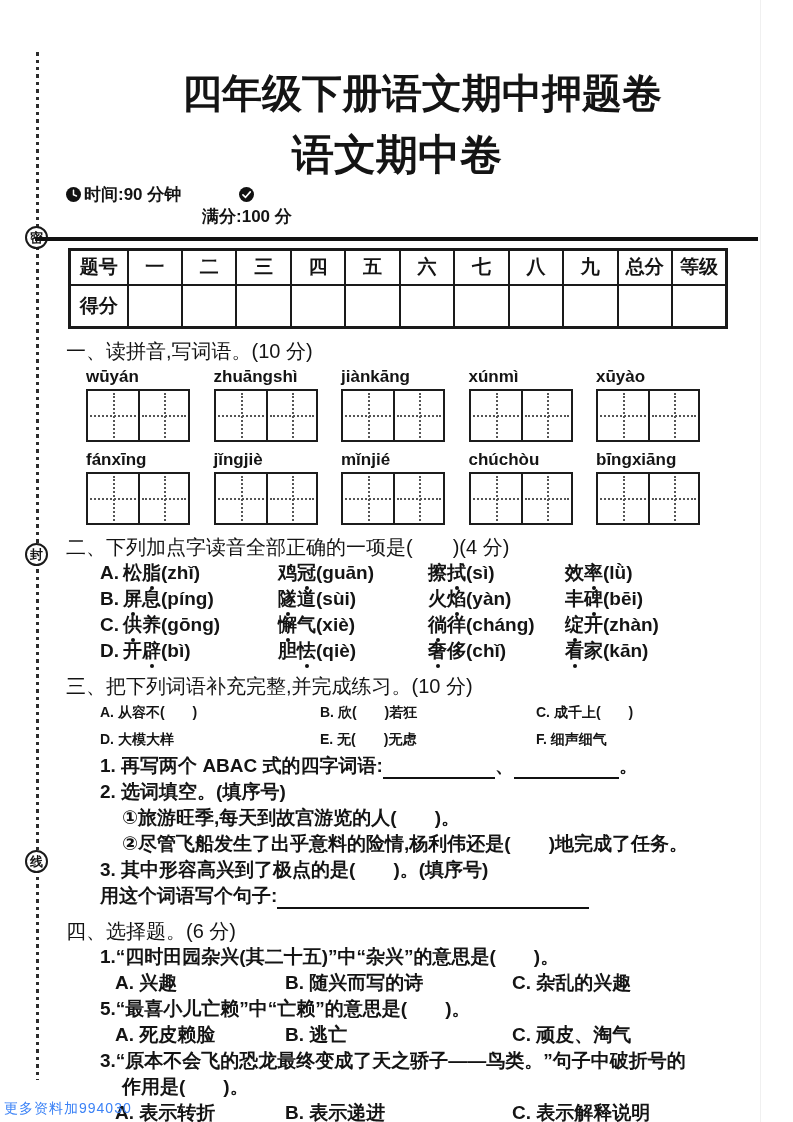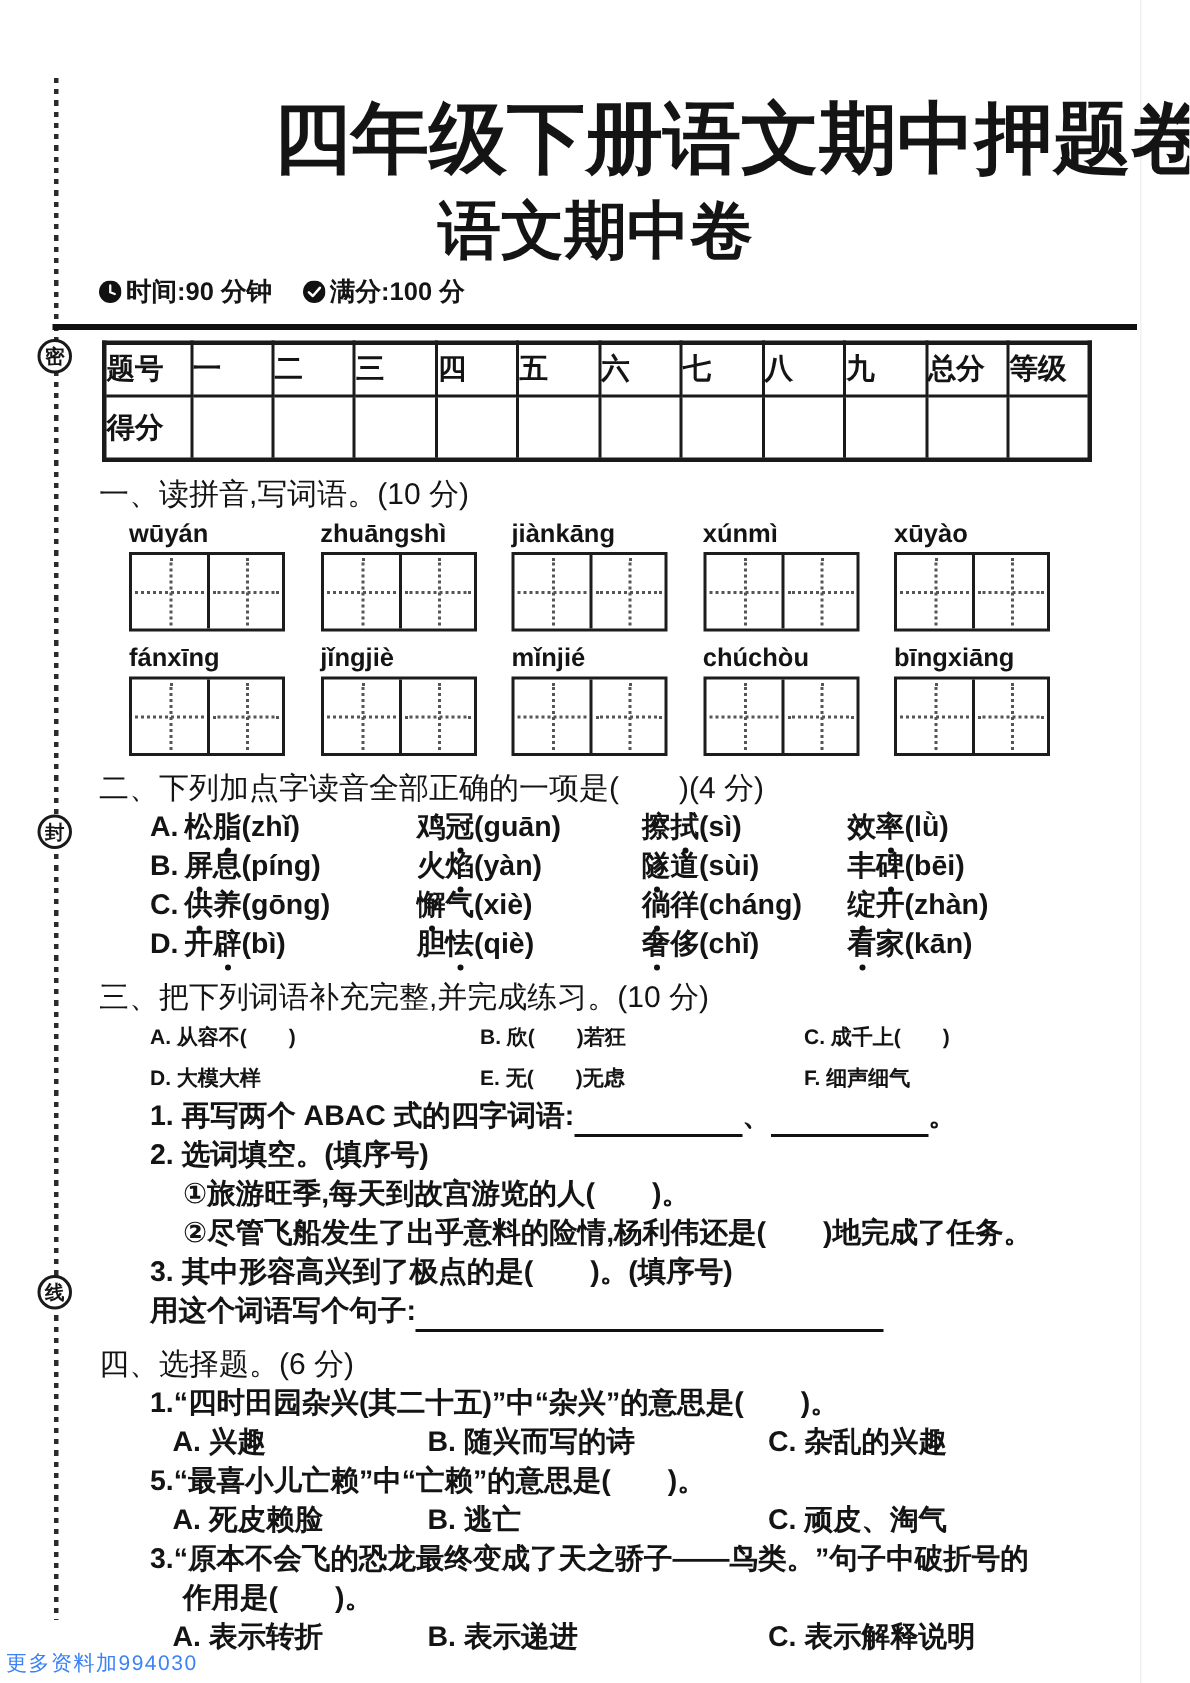--- a/index.html
+++ b/index.html
@@ -15,36 +15,36 @@
     font-size:13px; font-weight:bold; }
   .seal-badge.b1 { top:174px; } .seal-badge.b2 { top:491px; } .seal-badge.b3 { top:798px; }
   .edge-line { position:absolute; right:32px; top:0; height:100%; width:1px; background:#f0f0f0; }
 
   
   .watermark { position:absolute; left:4px; bottom:4px; font-size:14px; color:#3b82f6; letter-spacing:1px; }
 
   
   .content { position:absolute; left:66px; top:70px; width:662px; }
 
-  .title { font-family:"Liberation Serif","DejaVu Serif",serif; font-weight:bold; font-size:52px;
-    line-height:48px; text-align:center; padding-left:116px; white-space:nowrap; }
+  .title { font-family:"Liberation Serif","DejaVu Serif",serif; font-weight:bold; font-size:40px;
+    line-height:48px; text-align:left; padding-left:116px; white-space:nowrap; }
   .subtitle { font-family:"Liberation Serif","DejaVu Serif",serif; font-weight:bold; font-size:42px;
     line-height:50px; text-align:center; margin-top:12px; }
 
   .info-line { margin-top:3px; padding-right:25px; font-size:17px; font-weight:bold; }
   .info-line .chunk { display:inline-flex; align-items:center; gap:3px; }
-  .info-line .chunk + .chunk { margin-left:16px; }
+  .info-line .chunk + .chunk { margin-left:16px;flex-direction:column; }
   .info-line svg { vertical-align:middle; }
 
   .top-rule { margin-top:9px; margin-left:-31px; width:723px; height:3.5px; background:#111; }
 
   
   .score-table { margin-top:7px; margin-left:2px; width:660px; border-collapse:collapse;
     table-layout:fixed; border:3px solid #1a1a1a; }
-  .score-table td { border:2.2px solid #1a1a1a; font-weight:bold; font-size:19px; }
+  .score-table td { border:2.2px solid #1a1a1a; text-align:center; font-weight:bold; font-size:19px; }
   .score-table col.c0 { width:58px; }
   .score-table tr.hdr td { height:36px; }
   .score-table tr.scr td { height:42px; }
 
   
   h3.sec { margin-top:10px; font-size:20px; font-weight:normal; line-height:25px; white-space:nowrap; }
 
   
   .pin-row { display:flex; justify-content:space-between; padding-left:20px; padding-right:28px; margin-top:2px; }
   .pin-row.second { margin-top:7px; }
@@ -281,22 +281,22 @@
 
       <div class="opt-row">
         <span><span class="opt-label">A.</span><span>松</span><span class="emph">脂</span><span></span><span>(zhǐ)</span></span>
         <span><span>鸡</span><span class="emph">冠</span><span></span><span>(guān)</span></span>
         <span><span>擦</span><span class="emph">拭</span><span></span><span>(sì)</span></span>
         <span><span>效</span><span class="emph">率</span><span></span><span>(lǜ)</span></span>
       </div>
 
       <div class="opt-row">
         <span><span class="opt-label">B.</span><span></span><span class="emph">屏</span><span>息</span><span>(píng)</span></span>
+        <span><span></span><span class="emph">隧</span><span>道</span><span>(sùi)</span></span>
         <span><span>火</span><span class="emph">焰</span><span></span><span>(yàn)</span></span>
-        <span><span></span><span class="emph">隧</span><span>道</span><span>(sùi)</span></span>
         <span><span>丰</span><span class="emph">碑</span><span></span><span>(bēi)</span></span>
       </div>
 
       <div class="opt-row">
         <span><span class="opt-label">C.</span><span></span><span class="emph">供</span><span>养</span><span>(gōng)</span></span>
         <span><span></span><span class="emph">懈</span><span>气</span><span>(xiè)</span></span>
         <span><span></span><span class="emph">徜</span><span>徉</span><span>(cháng)</span></span>
         <span><span></span><span class="emph">绽</span><span>开</span><span>(zhàn)</span></span>
       </div>
 

